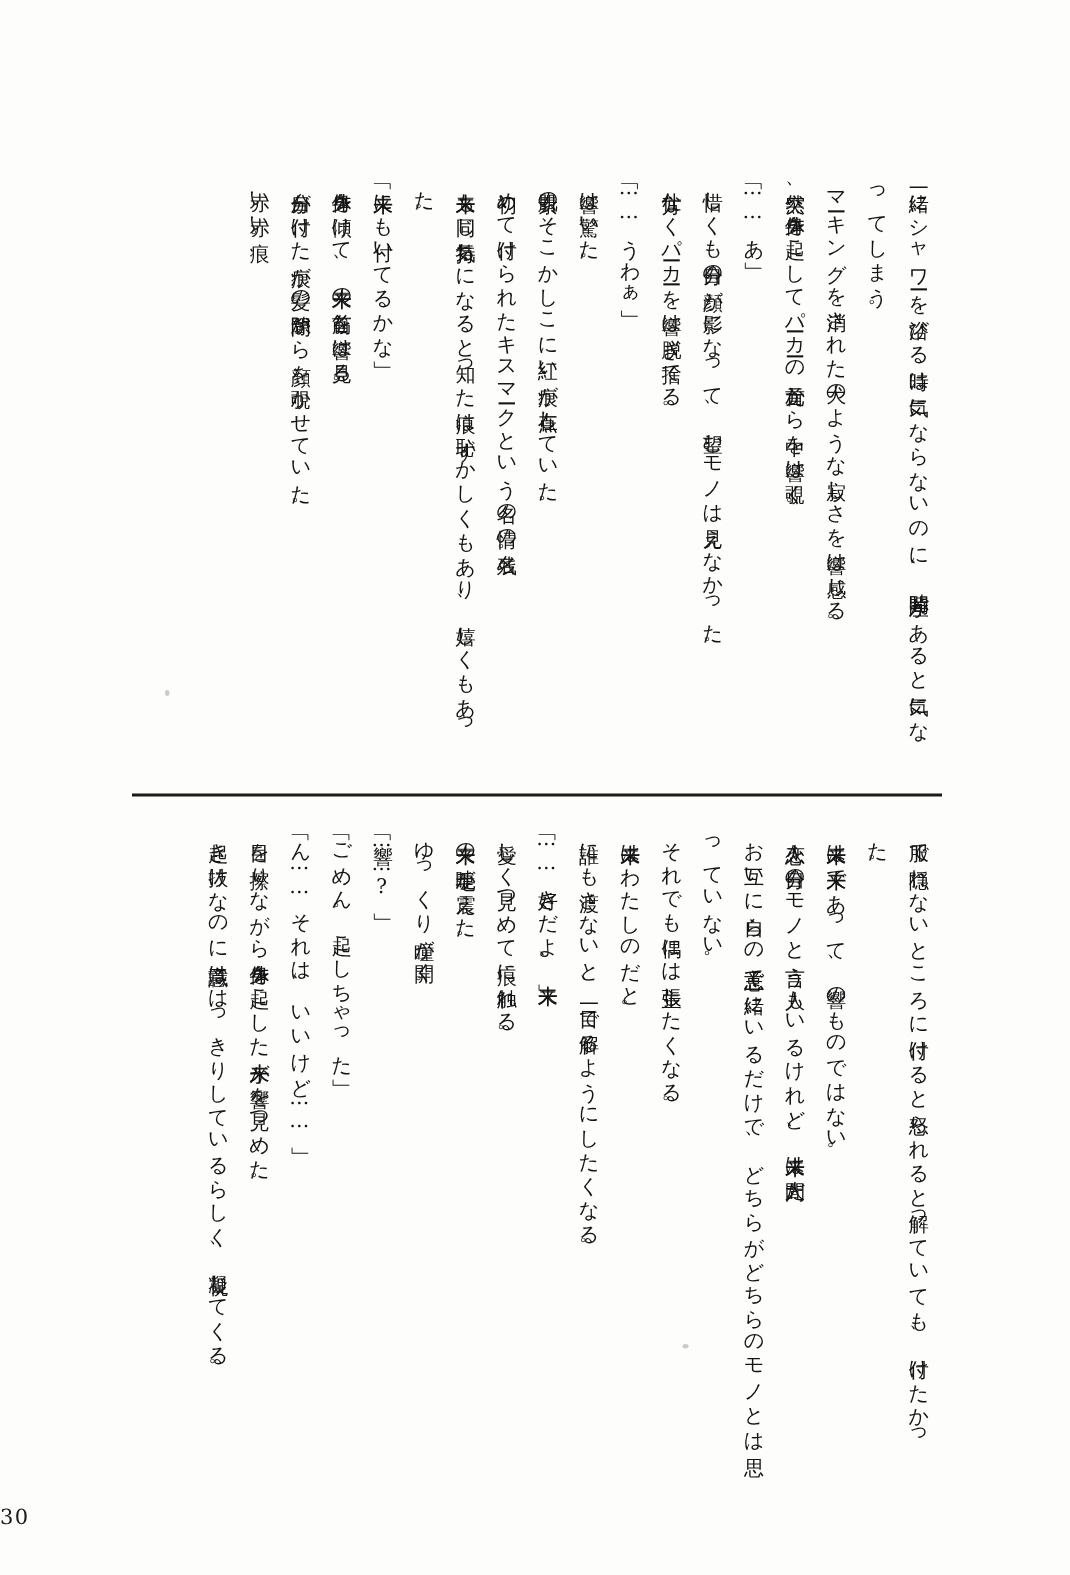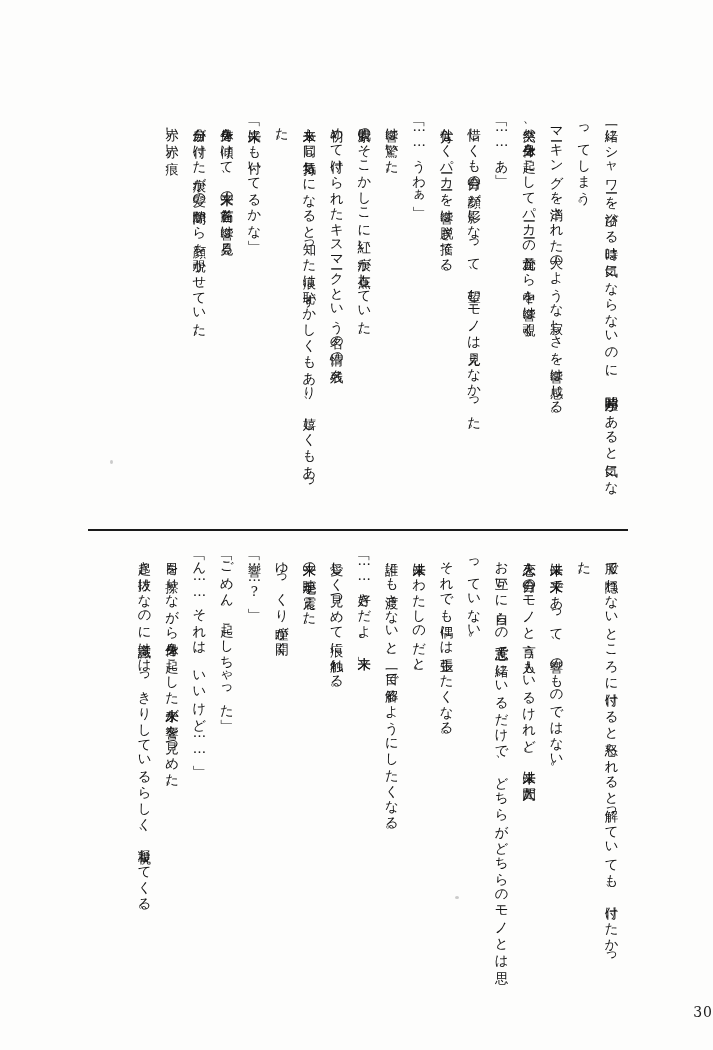--- a/index.html
+++ b/index.html
@@ -62,21 +62,21 @@
     top: 552px;
     height: 410px;
     width: 540px;
   }
 
   .page-number {
     position: absolute;
     left: 0;
     top: 1004px;
     width: 713px;
-    text-align: right;
+    text-align: left;
     font-family: "DejaVu Serif", "Liberation Serif", serif;
     font-size: 14px;
     color: #1a1a1a;
     letter-spacing: 1px;
   }
 
   
   .speck {
     position: absolute;
     background: #b9b9b9;

